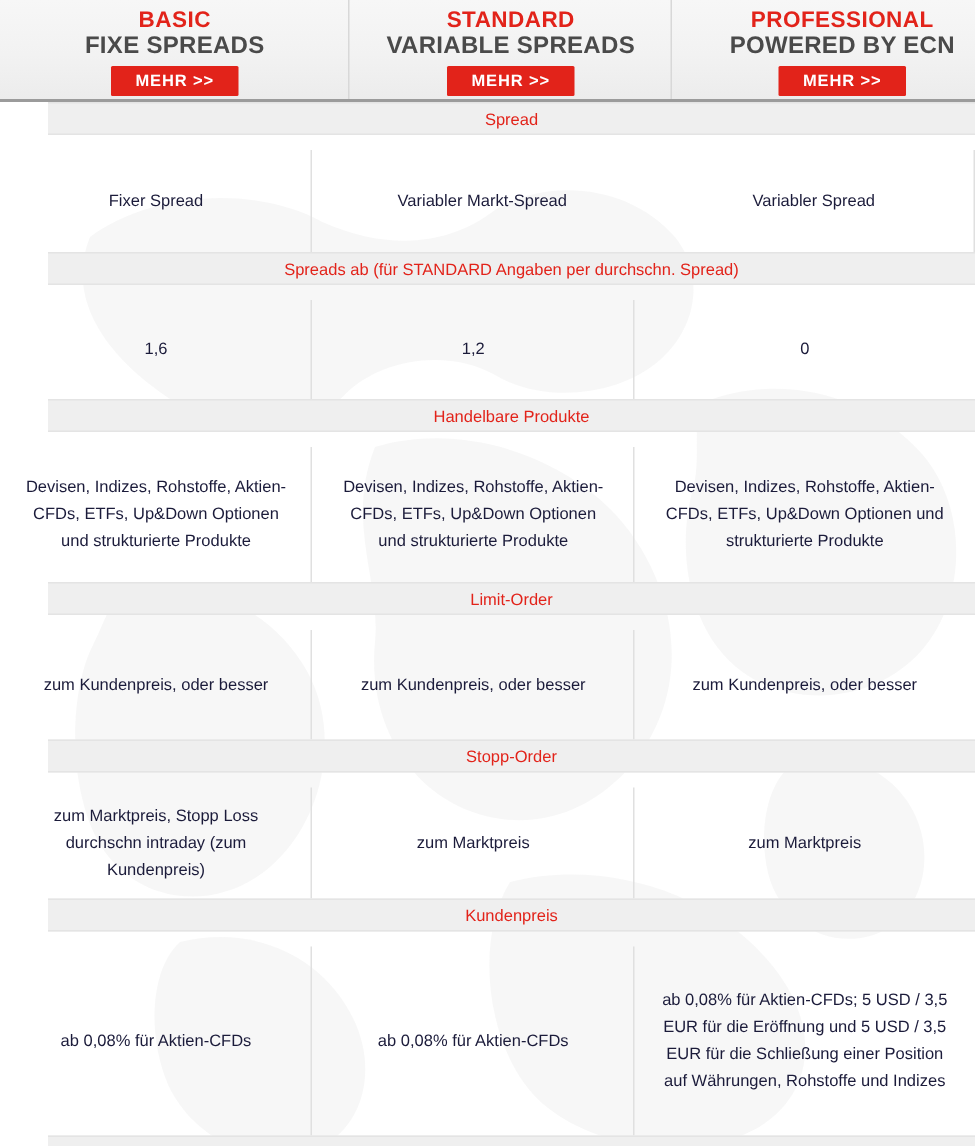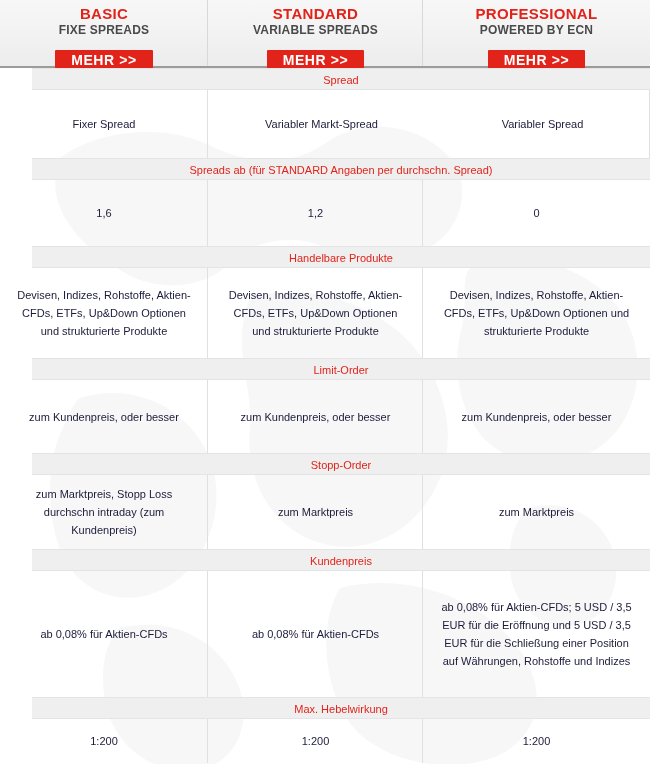--- a/index.html
+++ b/index.html
@@ -42,53 +42,53 @@
   }
   .header-cell {
     position: relative;
     flex: 0 0 auto;
     display: flex;
     flex-direction: column;
     align-items: center;
     justify-content: flex-start;
     padding-top: 5px;
   }
-  .header-cell.c1 { width: 208px; }
+  .header-cell.c1 { width: 233px; }
   .header-cell.c2 { width: 215px; }
   .header-cell.c3 { width: 227px; }
   .header-cell.c1::after,
   .header-cell.c2::after {
     content: "";
     position: absolute;
     right: 0; top: 0; bottom: 0;
     width: 1px;
     background: #d8d8d8;
   }
 
   .plan-title {
     font-size: 15px;
     font-weight: bold;
     letter-spacing: .3px;
     color: #e2231a;
     line-height: 17px;
   }
   .plan-sub {
-    font-size: 12px;
+    font-size: 16px;
     font-weight: bold;
     letter-spacing: .2px;
     color: #4a4a4a;
     line-height: 15px;
     margin-top: 1px;
   }
   .mehr-btn {
-    margin-top: 12px;
+    margin-top: 6px;
     display: inline-block;
     background: #e2231a;
     color: #ffffff;
-    font-size: 14px;
+    font-size: 11px;
     font-weight: bold;
     letter-spacing: .6px;
     padding: 5px 16px 5px 16px;
     border: none;
     border-radius: 1px;
     cursor: pointer;
     line-height: 10px;
     font-family: "Liberation Sans", sans-serif;
   }
 
@@ -120,20 +120,21 @@
     text-align: center;
     font-size: 11px;
     color: #1b1b3a;
     line-height: 18px;
     padding: 6px 15px;
     align-self: stretch;
     display: flex;
     flex-direction: column;
     align-items: center;
     justify-content: center;
+    margin-top: 10px;
   }
   .data-cell.c1 { width: 208px; }
   .data-cell.c2 { width: 215px; }
   .data-cell.c3 { width: 227px; }
   .data-cell.c1::after,
   .data-cell.c2::after {
     content: "";
     position: absolute;
     right: 0; top: 0; bottom: 0;
     width: 1px;

